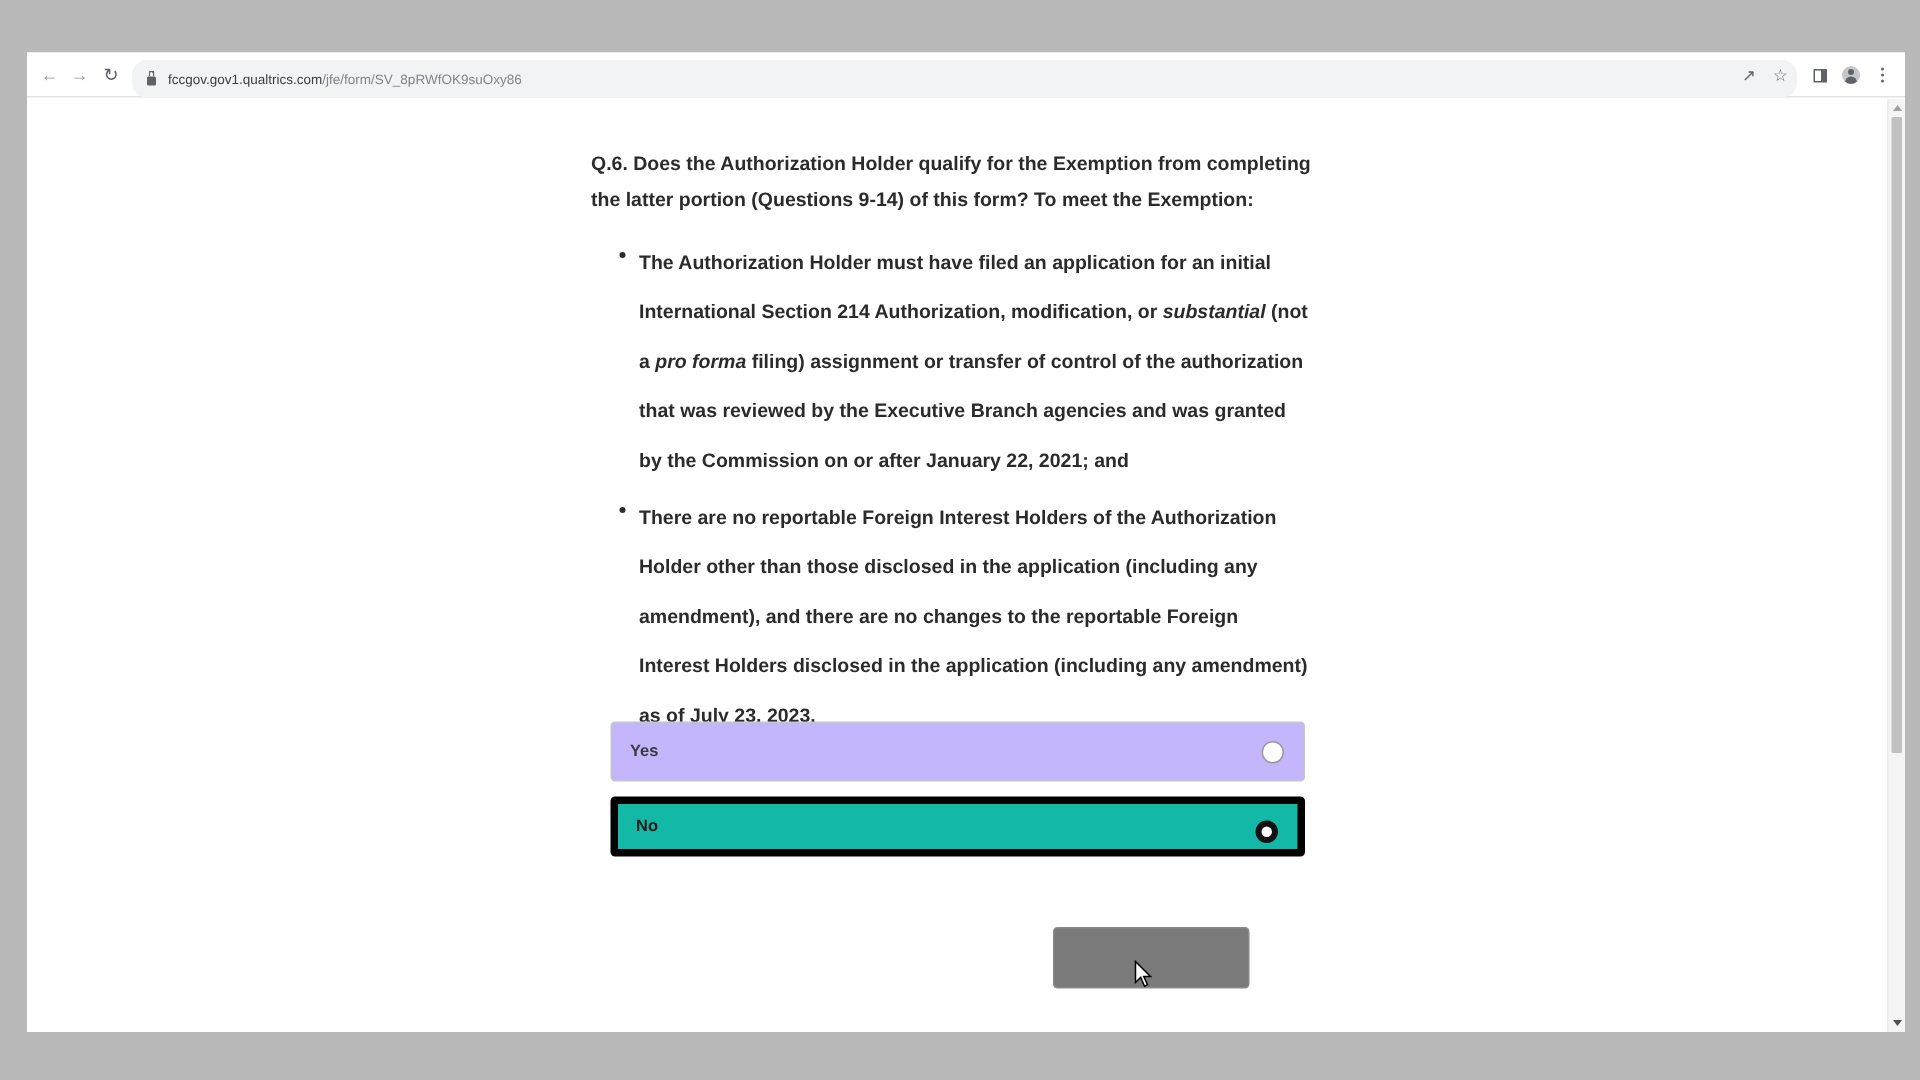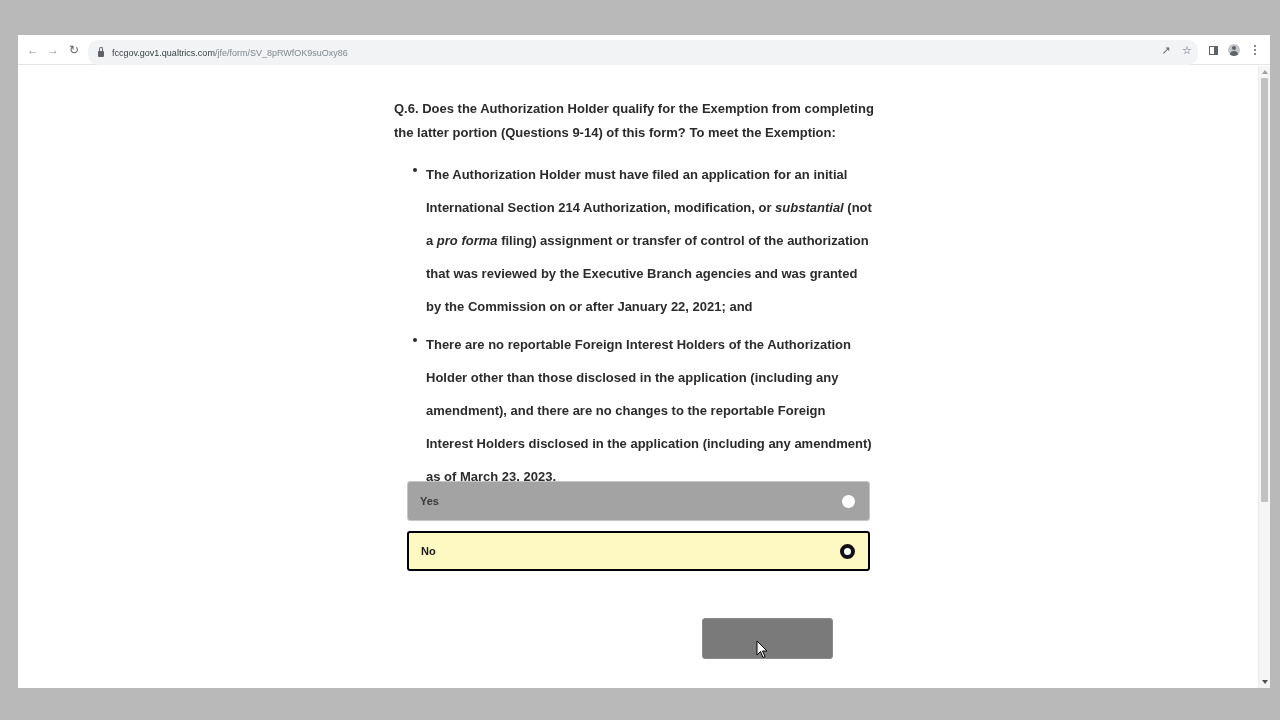--- a/index.html
+++ b/index.html
@@ -29,22 +29,22 @@
     .scroll-thumb { position: absolute; left: 2px; top: 12px; width: 7px; height: 424px; background: #c1c1c1; border-radius: 1px; }
 
     .question { position: absolute; left: 376px; top: 31px; width: 480px; color: #2b2b2b; font-size: 13px; font-weight: bold; }
     .q-title { line-height: 23.5px; }
     .q-list { margin-top: 14px; padding-left: 32px; list-style: none; }
     .q-list li { position: relative; line-height: 33px; margin-bottom: 5px; }
     .q-list li::before { content: ""; position: absolute; left: -13px; top: 10px; width: 4px; height: 4px; background: #2b2b2b; border-radius: 50%; }
     .q-list em { font-style: italic; }
 
     .choices { position: absolute; left: 389px; top: 415px; width: 463px; }
-    .choice { position: relative; width: 463px; height: 40px; border: 1.5px solid #c6c6c6; border-radius: 3px; background: #a3a3a3; margin-bottom: 10px; display: flex; align-items: center; padding-left: 12px; cursor: pointer; }
-    .choice.selected { background: #fef9c3; border: 2px solid #000000; }
+    .choice { position: relative; width: 463px; height: 40px; border: 1.5px solid #c6c6c6; border-radius: 3px; background: #c4b5fd; margin-bottom: 10px; display: flex; align-items: center; padding-left: 12px; cursor: pointer; }
+    .choice.selected { background: #14b8a6; border: 5px solid #000000; }
     .choice-label { font-size: 11px; font-weight: bold; color: #3a3a3a; }
     .choice.selected .choice-label { color: #1a1a1a; }
     .radio { position: absolute; right: 13px; top: 12px; width: 15px; height: 15px; border-radius: 50%; border: 1px solid #9a9a9a; background: #fff; }
     .choice.selected .radio { border: 4px solid #111; background: #fff; right: 13px; top: 11px; }
 
     .next-button { position: absolute; left: 684px; top: 552px; width: 131px; height: 41px; background: #7a7a7a; border: 1px solid #8a8a8a; border-radius: 3px; cursor: pointer; }
     .cursor { position: absolute; left: 738px; top: 574px; width: 14px; height: 20px; }
   </style>
 </head>
 <body>
@@ -75,21 +75,21 @@
           <span></span>
         </div>
       </div>
   </div>
 
   <div class="content">
     <div class="question">
       <div class="q-title">Q.6.  Does the Authorization Holder qualify for the Exemption from completing the latter portion (Questions 9-14) of this form?  To meet the Exemption:</div>
       <ul class="q-list">
         <li><span>The Authorization Holder must have filed an application for an initial International Section 214 Authorization, modification, or </span><em>substantial</em><span> (not a </span><em>pro forma</em><span> filing) assignment or transfer of control of the authorization that was reviewed by the Executive Branch agencies and was granted by the Commission on or after January 22, 2021; and</span></li>
-        <li><span>There are no reportable Foreign Interest Holders of the Authorization Holder other than those disclosed in the application (including any amendment), and there are no changes to the reportable Foreign Interest Holders disclosed in the application (including any amendment) as of March 23, 2023.</span></li>
+        <li><span>There are no reportable Foreign Interest Holders of the Authorization Holder other than those disclosed in the application (including any amendment), and there are no changes to the reportable Foreign Interest Holders disclosed in the application (including any amendment) as of July 23, 2023.</span></li>
       </ul>
     </div>
 
     <div class="choices">
       <div class="choice">
         <span class="choice-label">Yes</span>
         <span class="radio"></span>
       </div>
       <div class="choice selected">
         <span class="choice-label">No</span>

